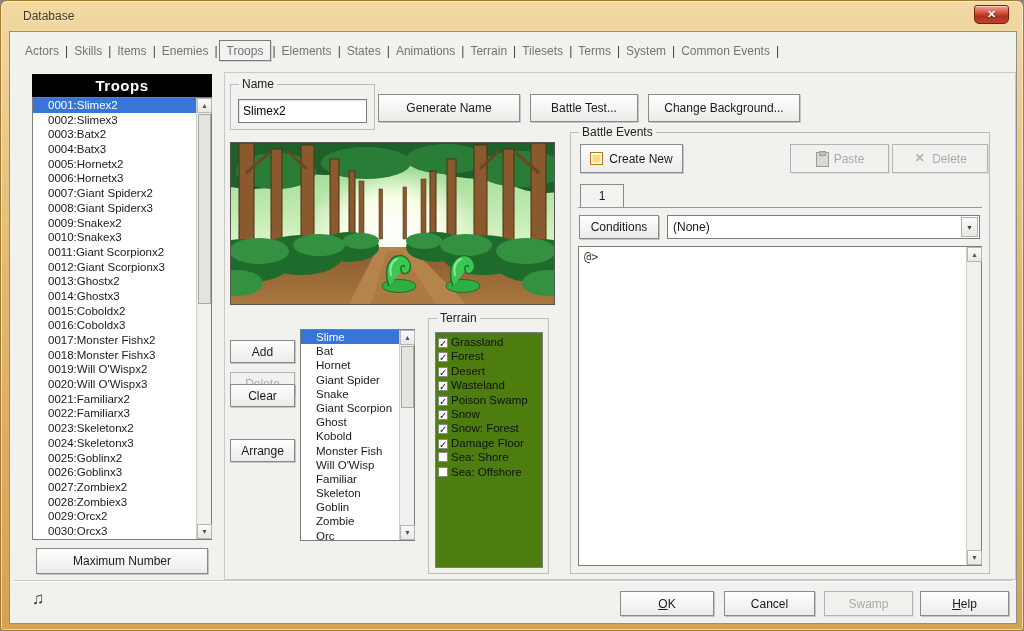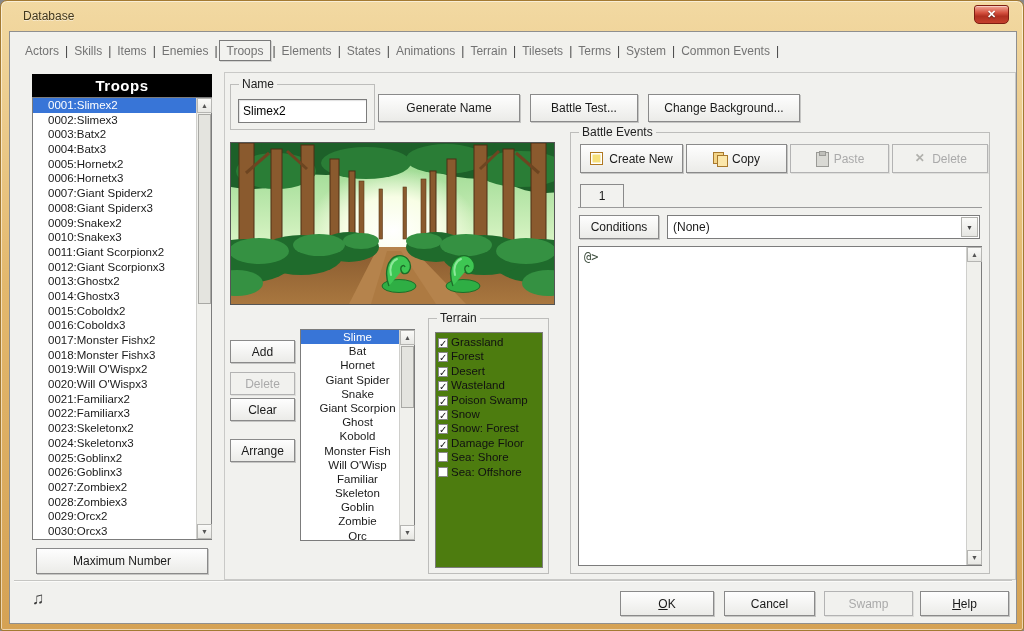--- a/index.html
+++ b/index.html
@@ -66,24 +66,24 @@
   .test-btn { left:520px; top:62px; width:108px; height:28px; }
   .bg-btn { left:638px; top:62px; width:152px; height:28px; }
 
   
   .battle-img { position:absolute; left:220px; top:110px; width:325px; height:163px; border:1px solid #555; }
   .battle-img svg { display:block; }
 
   
   .add-btn { left:220px; top:308px; width:65px; height:23px; }
   .del-btn { left:220px; top:340px; width:65px; height:23px; }
-  .clear-btn { left:220px; top:366px; width:65px; height:23px; }
+  .clear-btn { left:220px; top:352px; width:65px; height:23px; }
   .arr-btn { left:220px; top:407px; width:65px; height:23px; }
   .members-listbox { position:absolute; left:290px; top:297px; width:115px; height:212px; }
-  .members-listbox .list-item { height:14.2px; line-height:14.2px; font-size:11.5px;text-align:center; }
+  .members-listbox .list-item { height:14.2px; line-height:14.2px; font-size:11.5px; }
 
   
   .terrain-group { left:418px; top:286px; width:121px; height:256px; }
   .terrain-list { position:absolute; left:6px; top:13px; width:108px; height:236px; background:#4d7c0f; border:1px solid #7c7c7c; padding:2px 0 0 2px; }
   .terrain-row { height:14.4px; line-height:14.4px; white-space:nowrap; overflow:hidden; }
   .checkbox { display:inline-block; width:10px; height:10px; border:1px solid #888; background:#fff; font-size:10px; line-height:9px; text-align:center; vertical-align:-1px; margin-right:3px; color:#222; }
   .terrain-label { font-size:11.5px; color:#111; }
 
   
   .events-group { left:560px; top:100px; width:420px; height:442px; }
@@ -329,24 +329,20 @@
         </div>
     </div>
 
     <div class="groupbox events-group">
       <span class="group-label">Battle Events</span>
     </div>
     <div class="btn be-btn be-new">
       <span class="ic ic-new"></span>
       <span>Create New</span>
     </div>
-    <div class="btn be-btn be-copy">
-      <span class="ic ic-copy"></span>
-      <span>Copy</span>
-    </div>
     <div class="btn be-btn be-paste disabled">
       <span class="ic ic-paste"></span>
       <span>Paste</span>
     </div>
     <div class="btn be-btn be-del disabled">
       <span class="ic ic-x">✕</span>
       <span>Delete</span>
     </div>
 
     <div class="page-tab">1</div>

